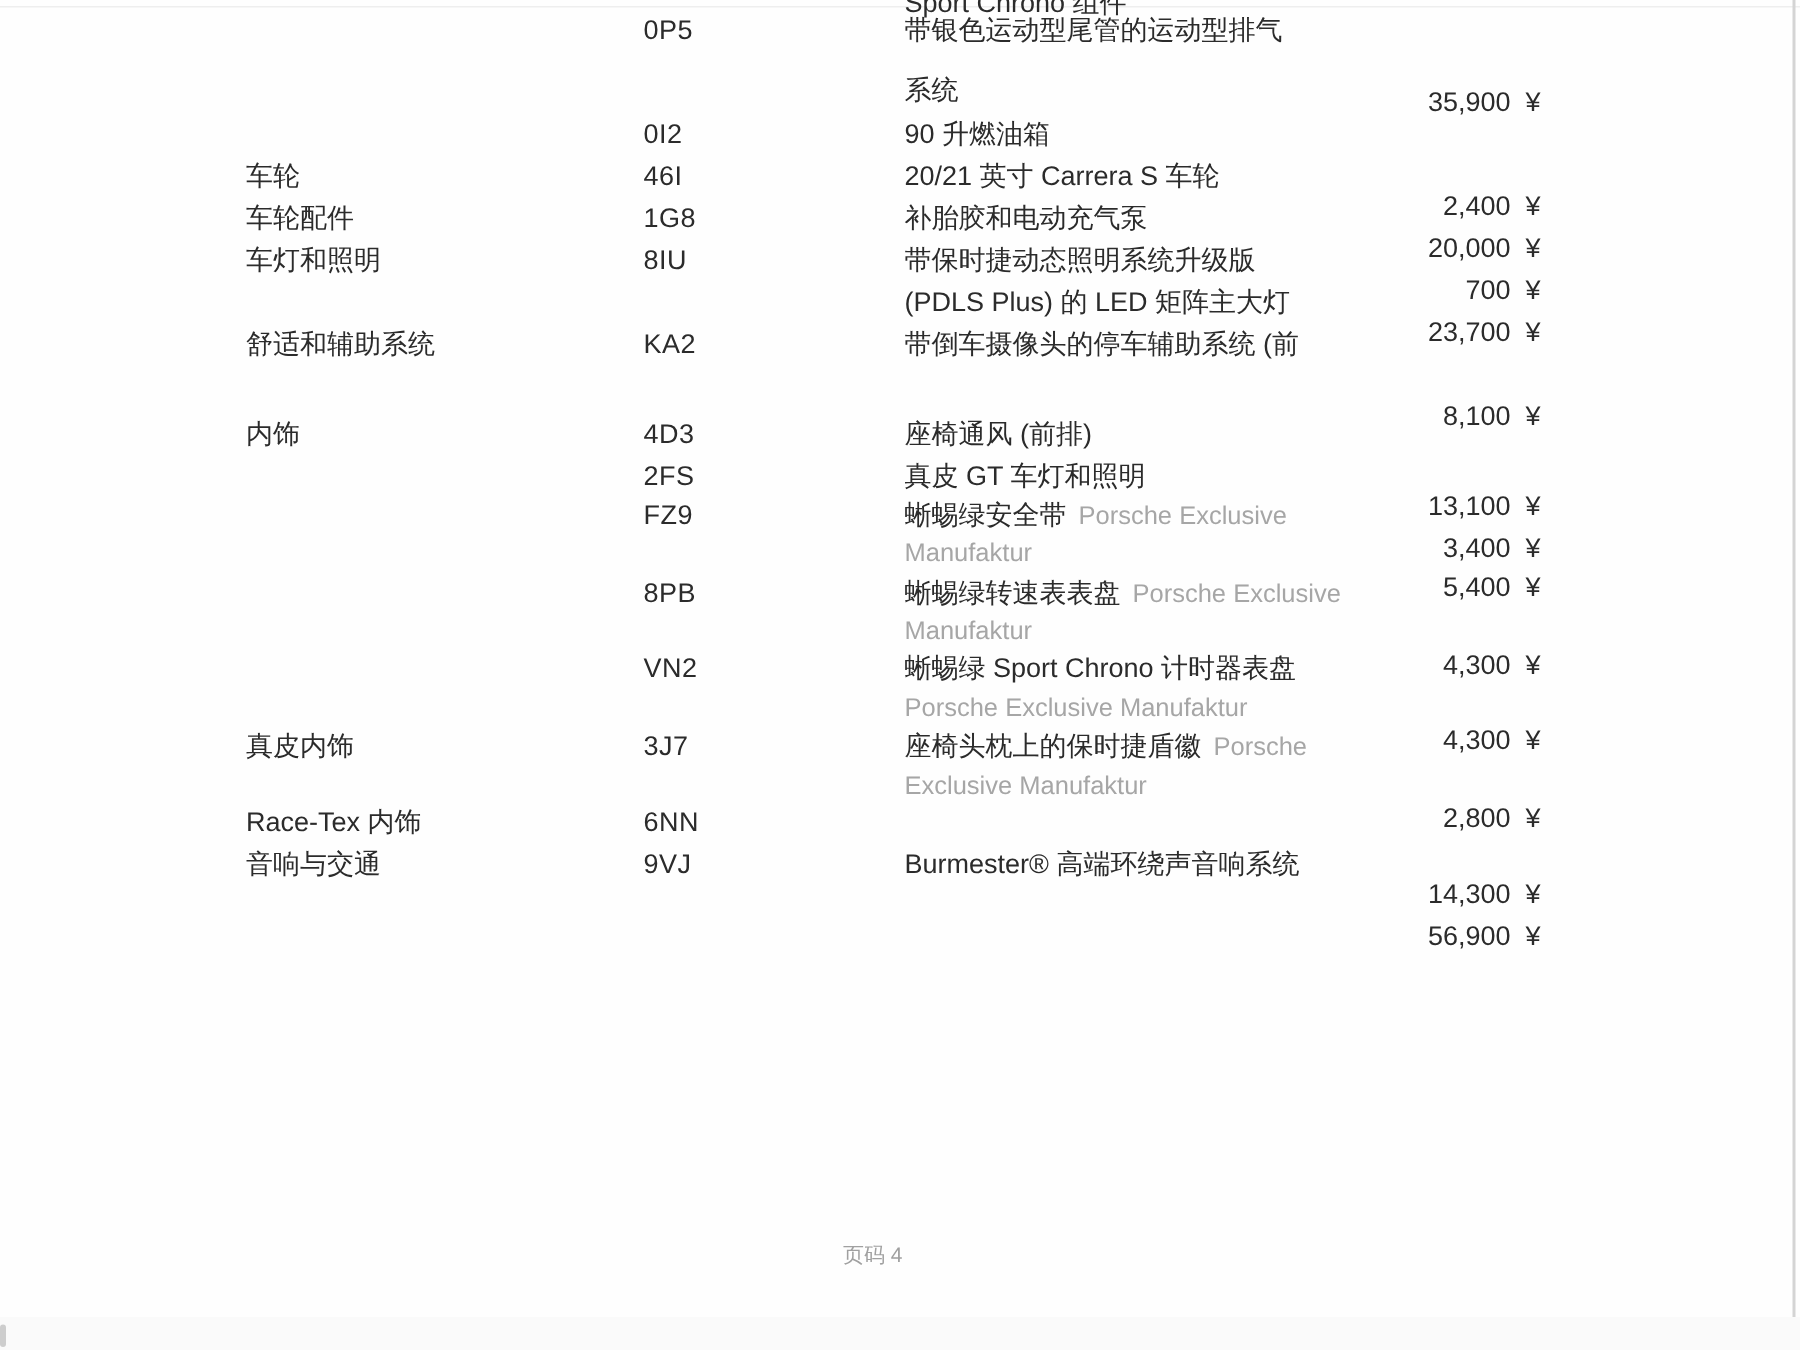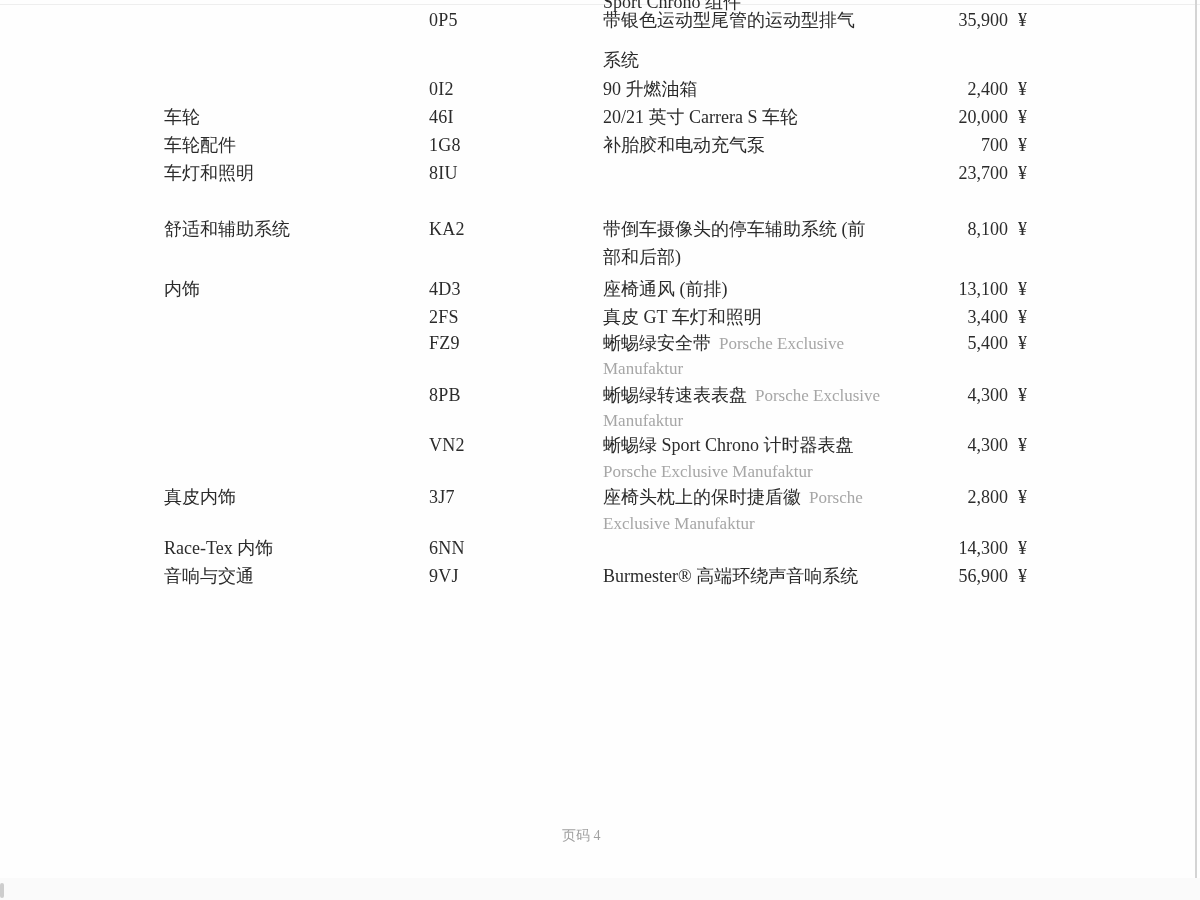--- a/index.html
+++ b/index.html
@@ -13,21 +13,20 @@
     background: #ffffff;
     font-family: "Liberation Sans", "DejaVu Sans", sans-serif;
     overflow: hidden;
   }
   .page {
     position: relative;
     width: 1200px;
     height: 900px;
     background: #fefefe;
     overflow: hidden;
-    font-family: Liberation Serif, serif;
   }
   .row {
     position: absolute;
     left: 0;
     width: 1200px;
     height: 26px;
     font-size: 18px;
     line-height: 24px;
     color: var(--text);
     white-space: nowrap;
@@ -38,20 +37,21 @@
   .dgray {
     font-size: 17px;
     color: var(--muted);
   }
   .dmain:not(:empty) + .dgray:not(:empty) { margin-left: 8px; }
   .price {
     position: absolute;
     right: 173px;
     display: flex;
     gap: 10px;
+    margin-top: 48px;
   }
   .footer-label {
     position: absolute;
     top: 826px;
     left: 562px;
     font-size: 14px;
     line-height: 20px;
     color: var(--footer);
   }
   
@@ -112,40 +112,41 @@
     <span class="desc"><span class="dmain">补胎胶和电动充气泵</span></span>
     <span class="price">
         <span>700</span>
         <span>¥</span>
       </span>
   </div>
 
   <div class="row" style="top:161px">
     <span class="cat">车灯和照明</span>
     <span class="code">8IU</span>
+    <span class="desc"><span class="dmain">带保时捷动态照明系统升级版</span></span>
     <span class="price">
         <span>23,700</span>
         <span>¥</span>
       </span>
   </div>
 
+  <div class="row" style="top:189px">
+    <span class="desc"><span class="dmain">(PDLS Plus) 的 LED 矩阵主大灯</span></span>
+  </div>
 
   <div class="row" style="top:217px">
     <span class="cat">舒适和辅助系统</span>
     <span class="code">KA2</span>
     <span class="desc"><span class="dmain">带倒车摄像头的停车辅助系统 (前</span></span>
     <span class="price">
         <span>8,100</span>
         <span>¥</span>
       </span>
   </div>
 
-  <div class="row" style="top:245px">
-    <span class="desc"><span class="dmain">部和后部)</span></span>
-  </div>
 
   <div class="row" style="top:277px">
     <span class="cat">内饰</span>
     <span class="code">4D3</span>
     <span class="desc"><span class="dmain">座椅通风 (前排)</span></span>
     <span class="price">
         <span>13,100</span>
         <span>¥</span>
       </span>
   </div>

